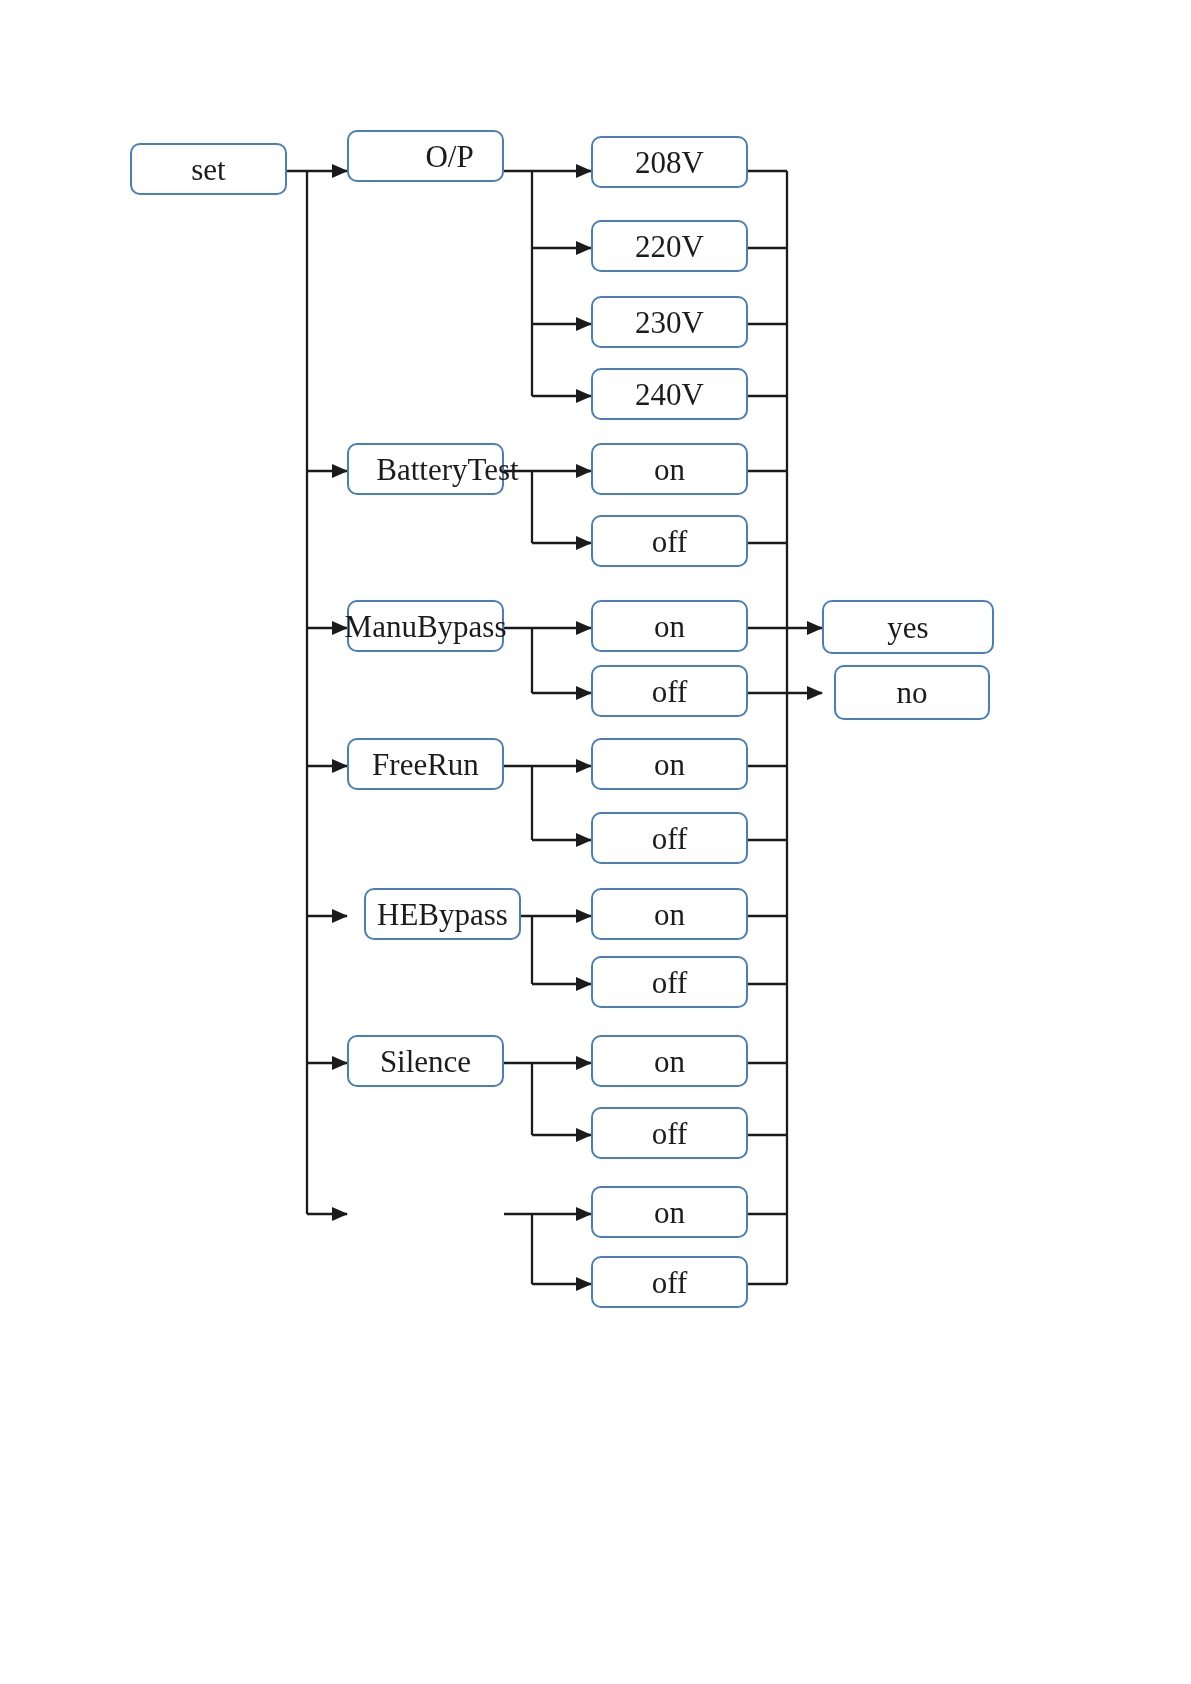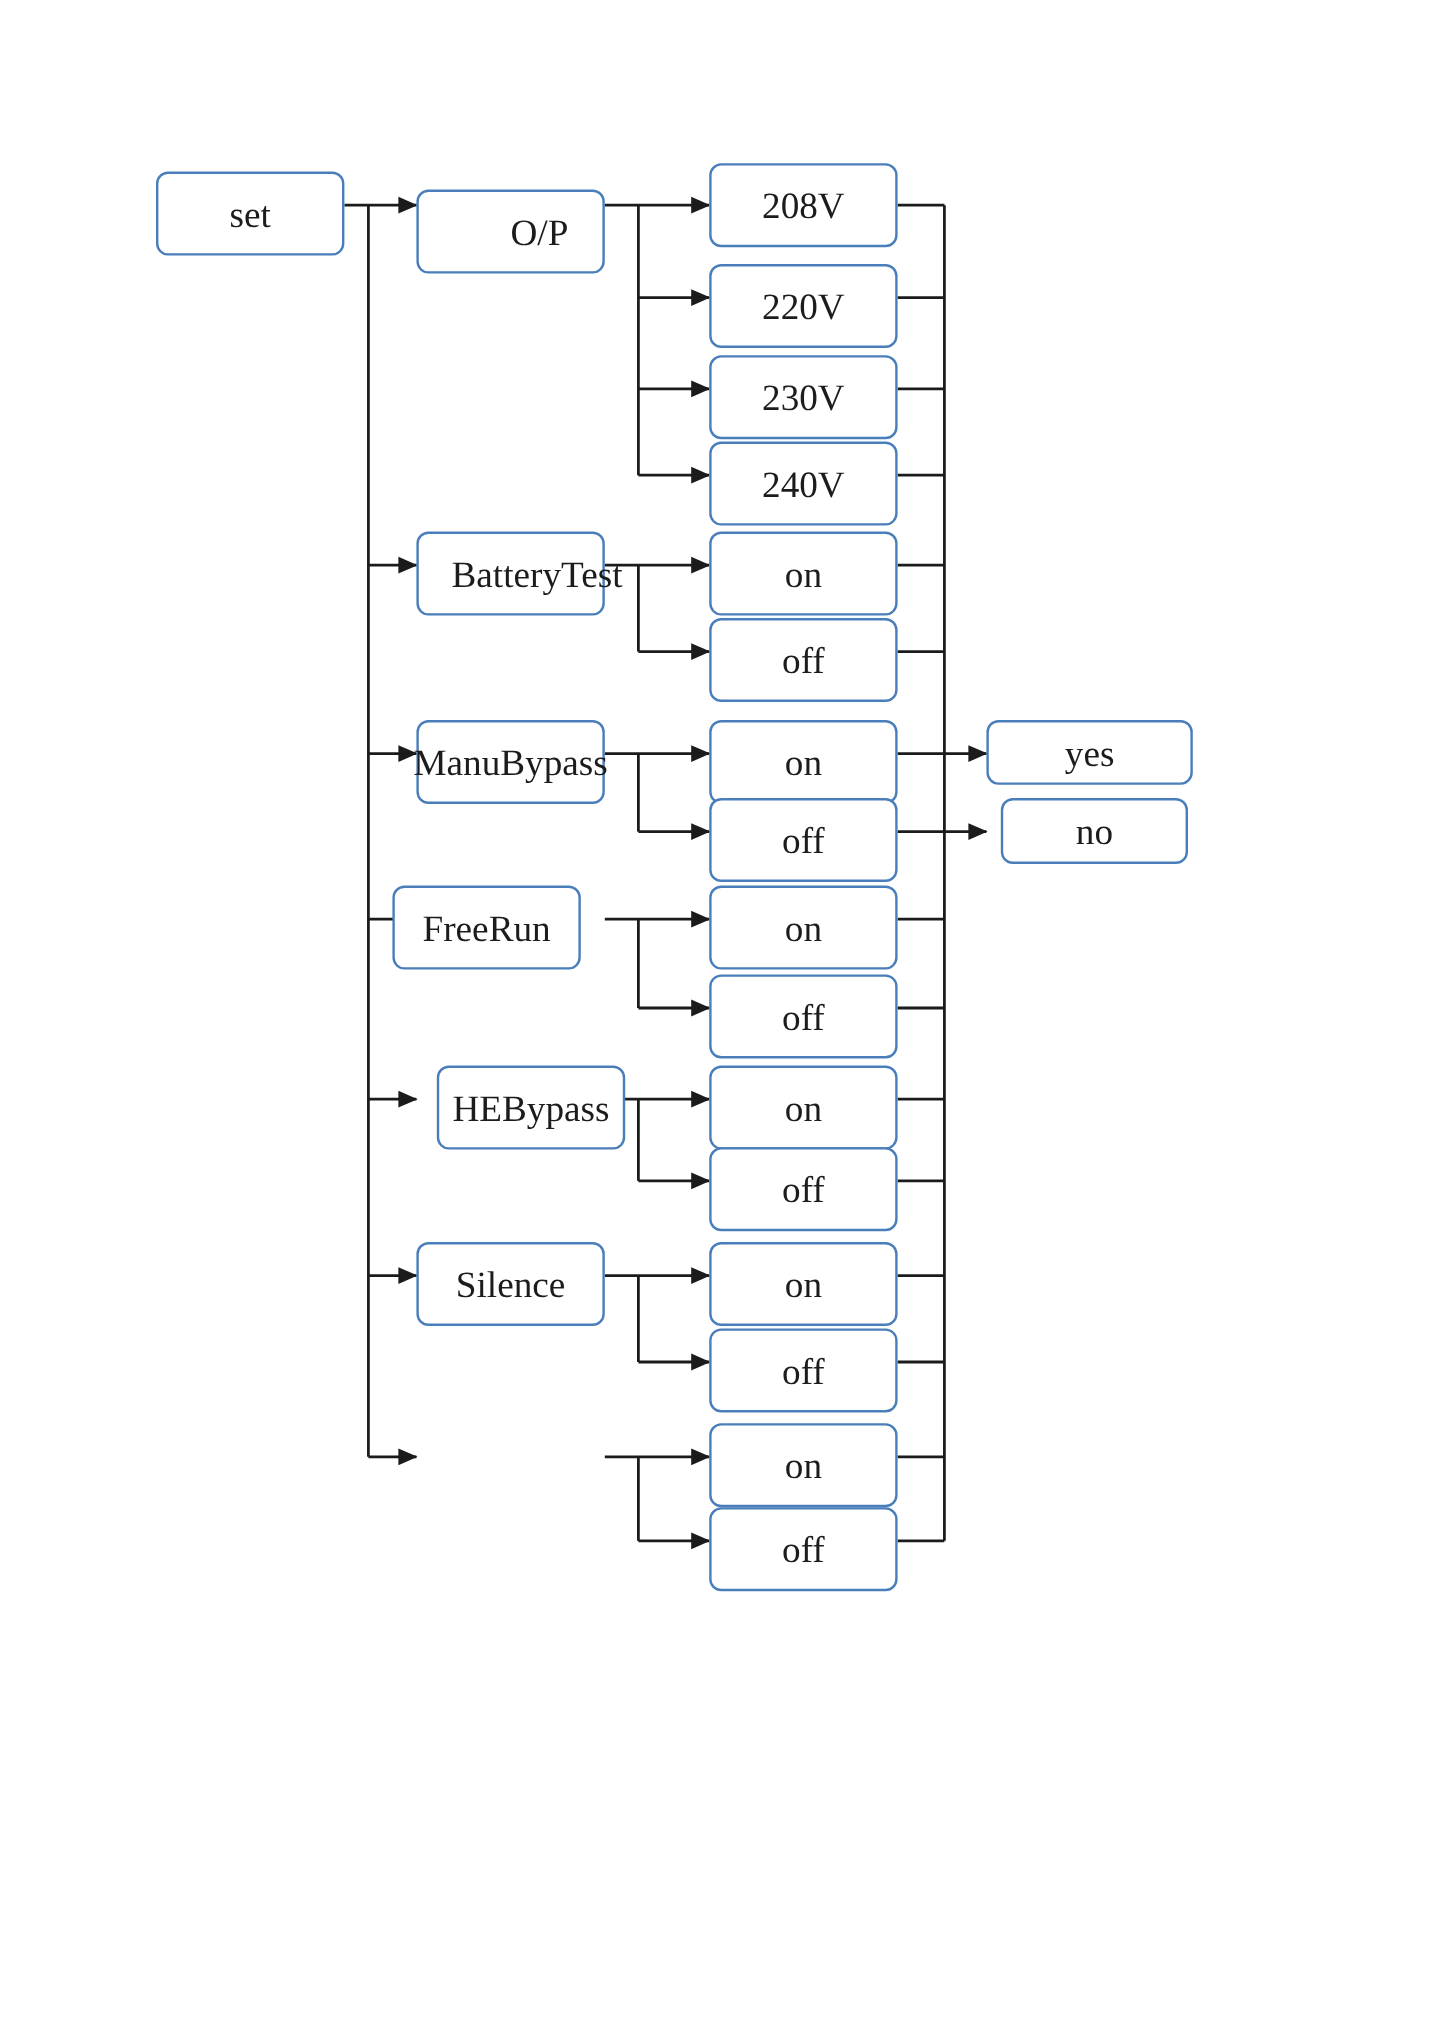--- a/index.html
+++ b/index.html
@@ -20,21 +20,21 @@
     overflow: hidden;
   }
   #connector-layer {
     position: absolute;
     left: 0;
     top: 0;
   }
   .node {
     position: absolute;
     width: 157px;
-    height: 70px;
+    height: 52px;
     box-sizing: border-box;
     border: 2.5px solid var(--box-border, #4a7ebb);
     border-radius: 10px;
     background: #ffffff;
     display: flex;
     align-items: center;
     justify-content: center;
     font-size: 31px;
     line-height: 1;
     color: var(--text-color, #1c1c1c);
@@ -117,24 +117,24 @@
       <polygon points="576,1056 592,1063 576,1070" fill="#1b1b1b"></polygon>
       <polygon points="576,1128 592,1135 576,1142" fill="#1b1b1b"></polygon>
       <polygon points="576,1207 592,1214 576,1221" fill="#1b1b1b"></polygon>
       <polygon points="576,1277 592,1284 576,1291" fill="#1b1b1b"></polygon>
       <polygon points="807,621 823,628 807,635" fill="#1b1b1b"></polygon>
       <polygon points="807,686 823,693 807,700" fill="#1b1b1b"></polygon>
     </svg>
 
   <div class="node" style="left:130px; top:143px;">set</div>
 
-  <div class="node" style="left:347px; top:158px;padding-left:48px;">O/P</div>
+  <div class="node" style="left:347px; top:130px;padding-left:48px;">O/P</div>
   <div class="node" style="left:347px; top:443px;padding-left:44px;">BatteryTest</div>
   <div class="node" style="left:347px; top:600px;">ManuBypass</div>
-  <div class="node" style="left:327px; top:738px;">FreeRun</div>
+  <div class="node" style="left:347px; top:738px;">FreeRun</div>
   <div class="node" style="left:364px; top:888px;">HEBypass</div>
   <div class="node" style="left:347px; top:1035px;">Silence</div>
 
   <div class="node" style="left:591px; top:136px;">208V</div>
   <div class="node" style="left:591px; top:220px;">220V</div>
   <div class="node" style="left:591px; top:296px;">230V</div>
   <div class="node" style="left:591px; top:368px;text-align:center;">240V</div>
 
   <div class="node" style="left:591px; top:443px;">on</div>
   <div class="node" style="left:591px; top:515px;">off</div>

